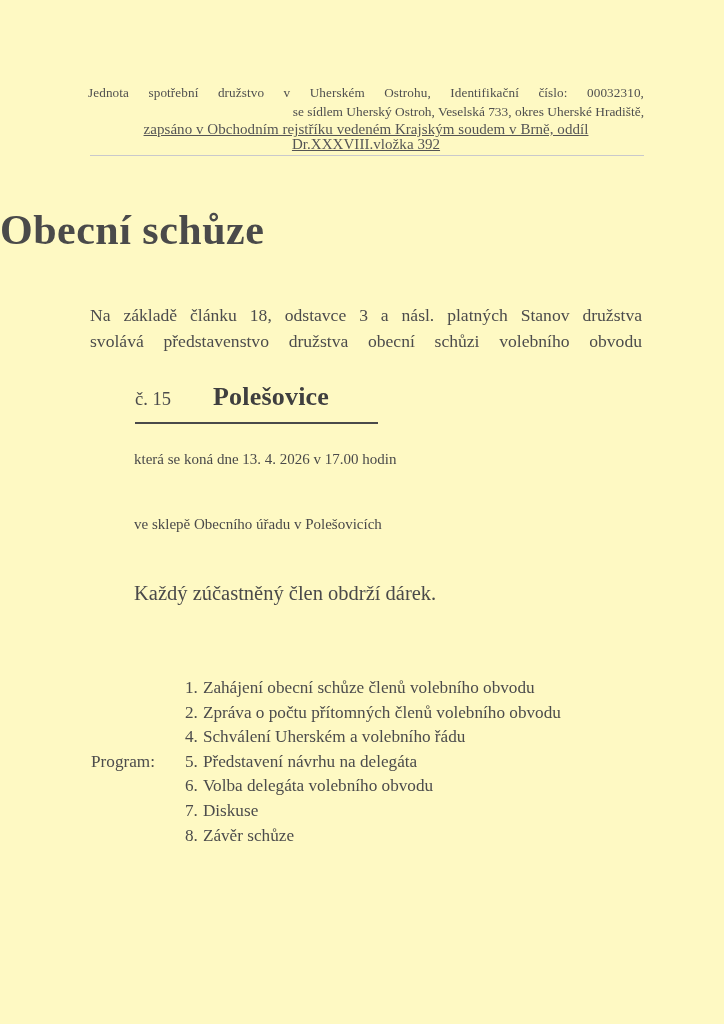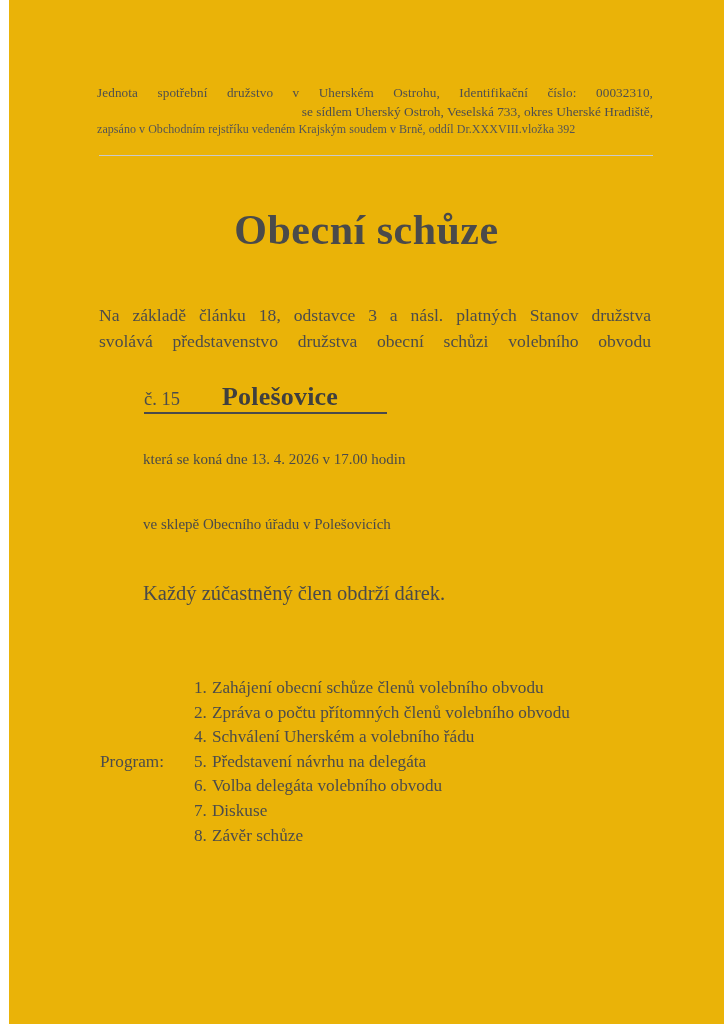--- a/index.html
+++ b/index.html
@@ -13,22 +13,21 @@
     position: relative;
     overflow: hidden;
     font-family: "Liberation Serif", "DejaVu Serif", serif;
     color: #4c4c4c;
     -webkit-font-smoothing: antialiased;
   }
 
   .page {
     position: absolute;
     inset: 0;
-    background: #eab308;
-    margin-left: 9px;
+    background: #fef9c3;
   }
 
   
   .header {
     position: absolute;
     left: 88px;
     top: 84px;
     width: 556px;
   }
   .hdr-line1 {
@@ -40,44 +39,45 @@
     letter-spacing: 0.1px;
   }
   .hdr-line2 {
     font-size: 13.4px;
     line-height: 18px;
     text-align: right;
     color: #4f4f4f;
     margin-top: 1px;
   }
   .hdr-line3 {
-    font-size: 12px;
+    font-size: 15px;
     line-height: 15px;
-    text-align: left;
+    text-align: center;
     color: #555555;
     margin-top: 1px;
     letter-spacing: 0.05px;
+    text-decoration: underline;
   }
 
   .rule {
     position: absolute;
     left: 90px;
     top: 155px;
     width: 554px;
     height: 1px;
     background: #c9c9cc;
   }
 
   
   .title {
     position: absolute;
     left: 0;
     right: 0;
     top: 206px;
-    text-align: center;
+    text-align: left;
     font-size: 42px;
     font-weight: bold;
     letter-spacing: 0.5px;
     color: #4a4a4a;
     font-family: "Liberation Serif", "DejaVu Serif", serif;
   }
 
   
   .intro {
     position: absolute;
@@ -92,21 +92,21 @@
   }
   .intro .ln { display: block; text-align: justify; text-align-last: justify; }
 
   
   .circuit {
     position: absolute;
     left: 135px;
     top: 384px;
     width: 243px;
     border-bottom: 2px solid #4a4a4a;
-    padding-bottom: 2px;
+    padding-bottom: 12px;
     white-space: nowrap;
     display: flex;
     align-items: baseline;
   }
   .circuit-num {
     font-size: 18.5px;
     color: #4c4c4c;
     line-height: 1;
   }
   .circuit-name {

